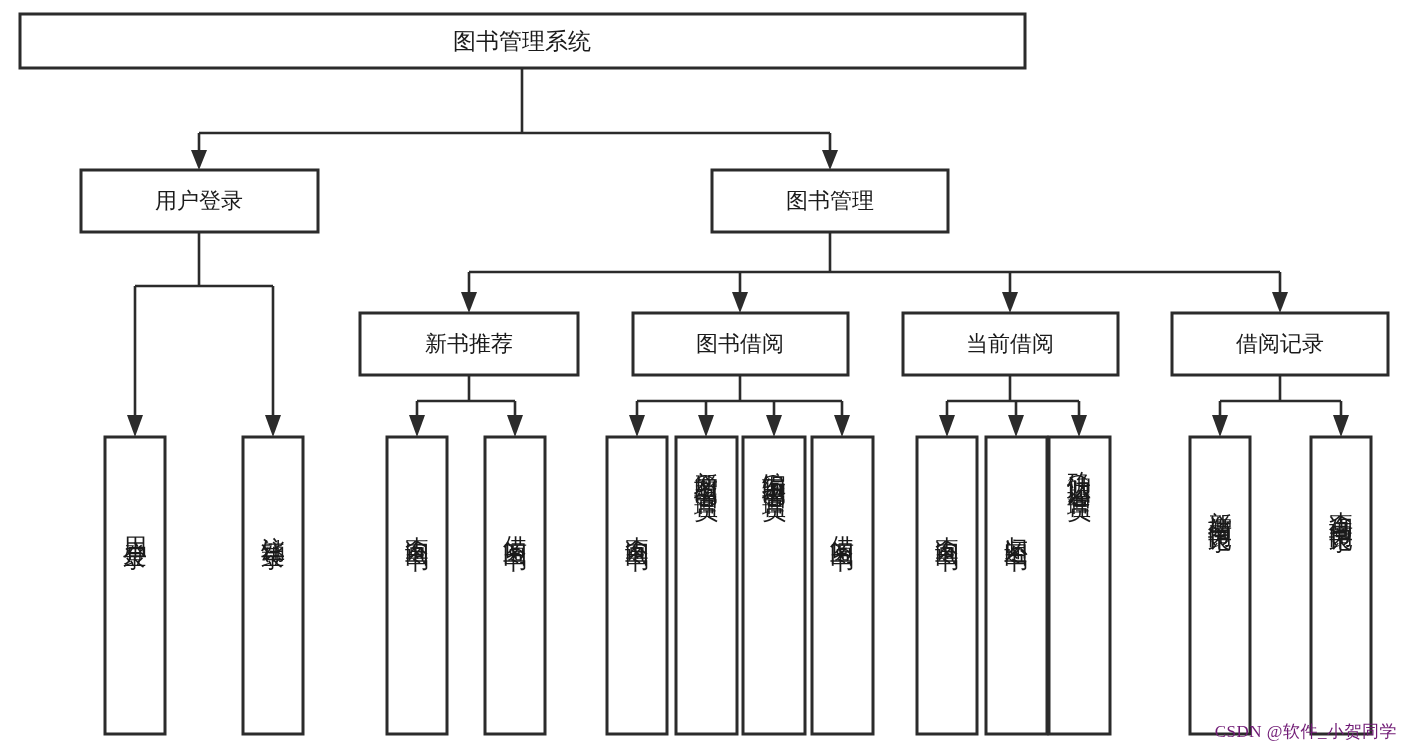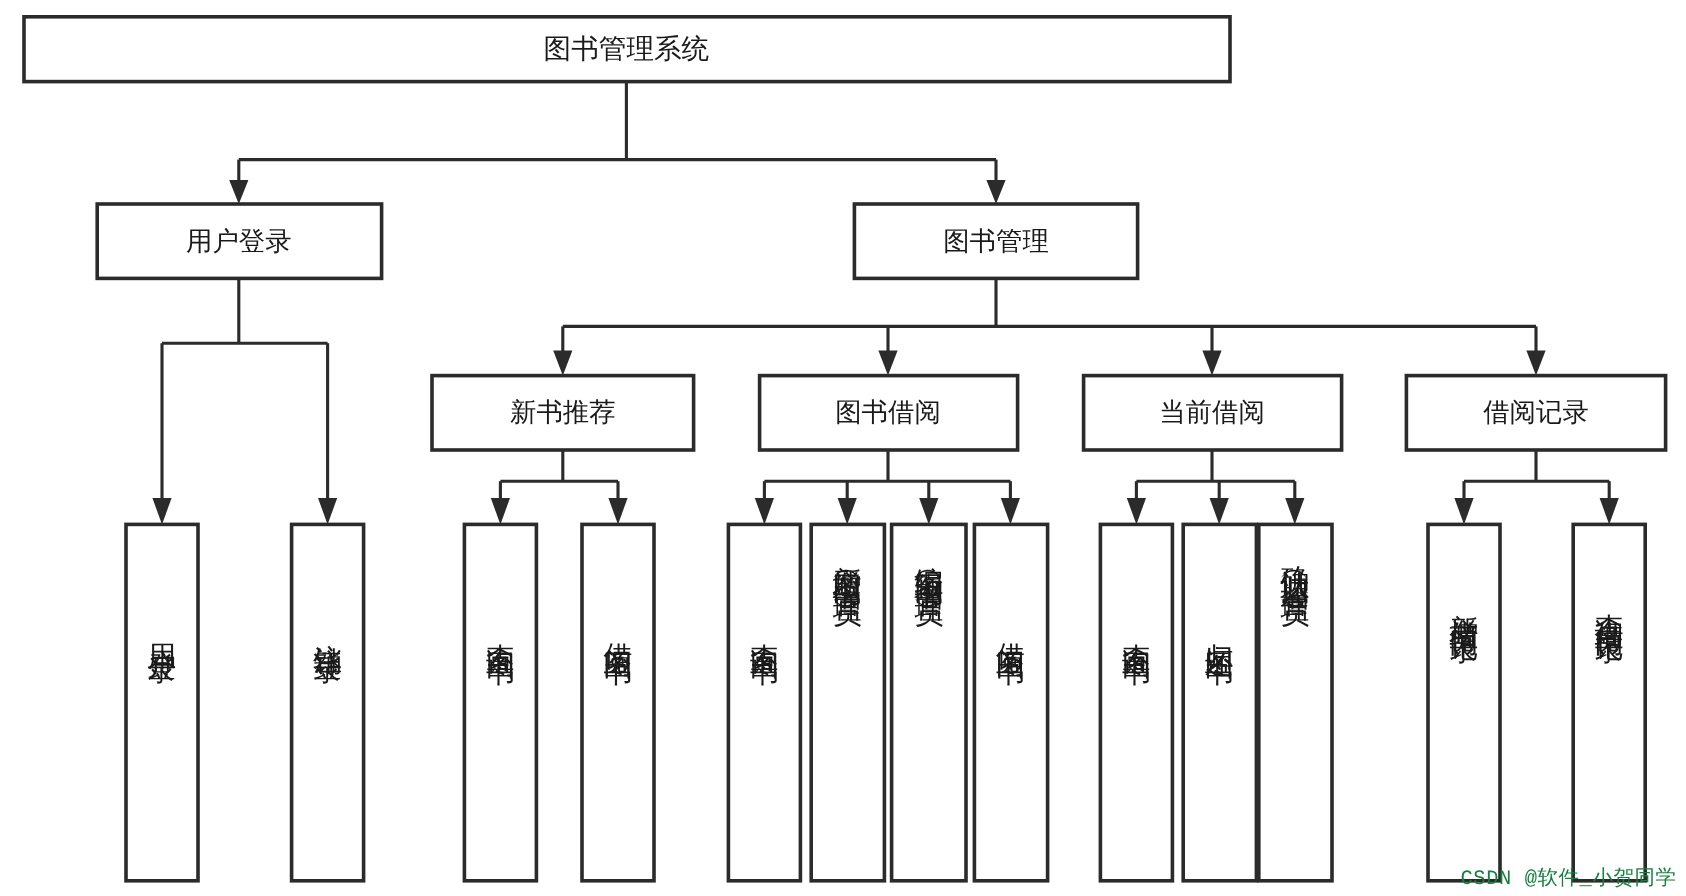--- a/index.html
+++ b/index.html
@@ -50,23 +50,23 @@
     stroke-width: 2.6;
     fill: none;
   }
   .arrow-head {
     fill: #2b2b2b;
   }
   .watermark {
     position: absolute;
     right: 8px;
     bottom: 4px;
-    font-family: Liberation Mono, monospace;
+    font-family: Liberation Serif, serif;
     font-size: 17px;
-    color: #15803d;
+    color: #701a75;
     white-space: nowrap;
     letter-spacing: 0.5px;
   }
 </style>
 </head>
 <body>
 
 <div id="diagram-root">
 
   <svg class="flow" viewBox="0 0 1405 747" xmlns="http://www.w3.org/2000/svg">

